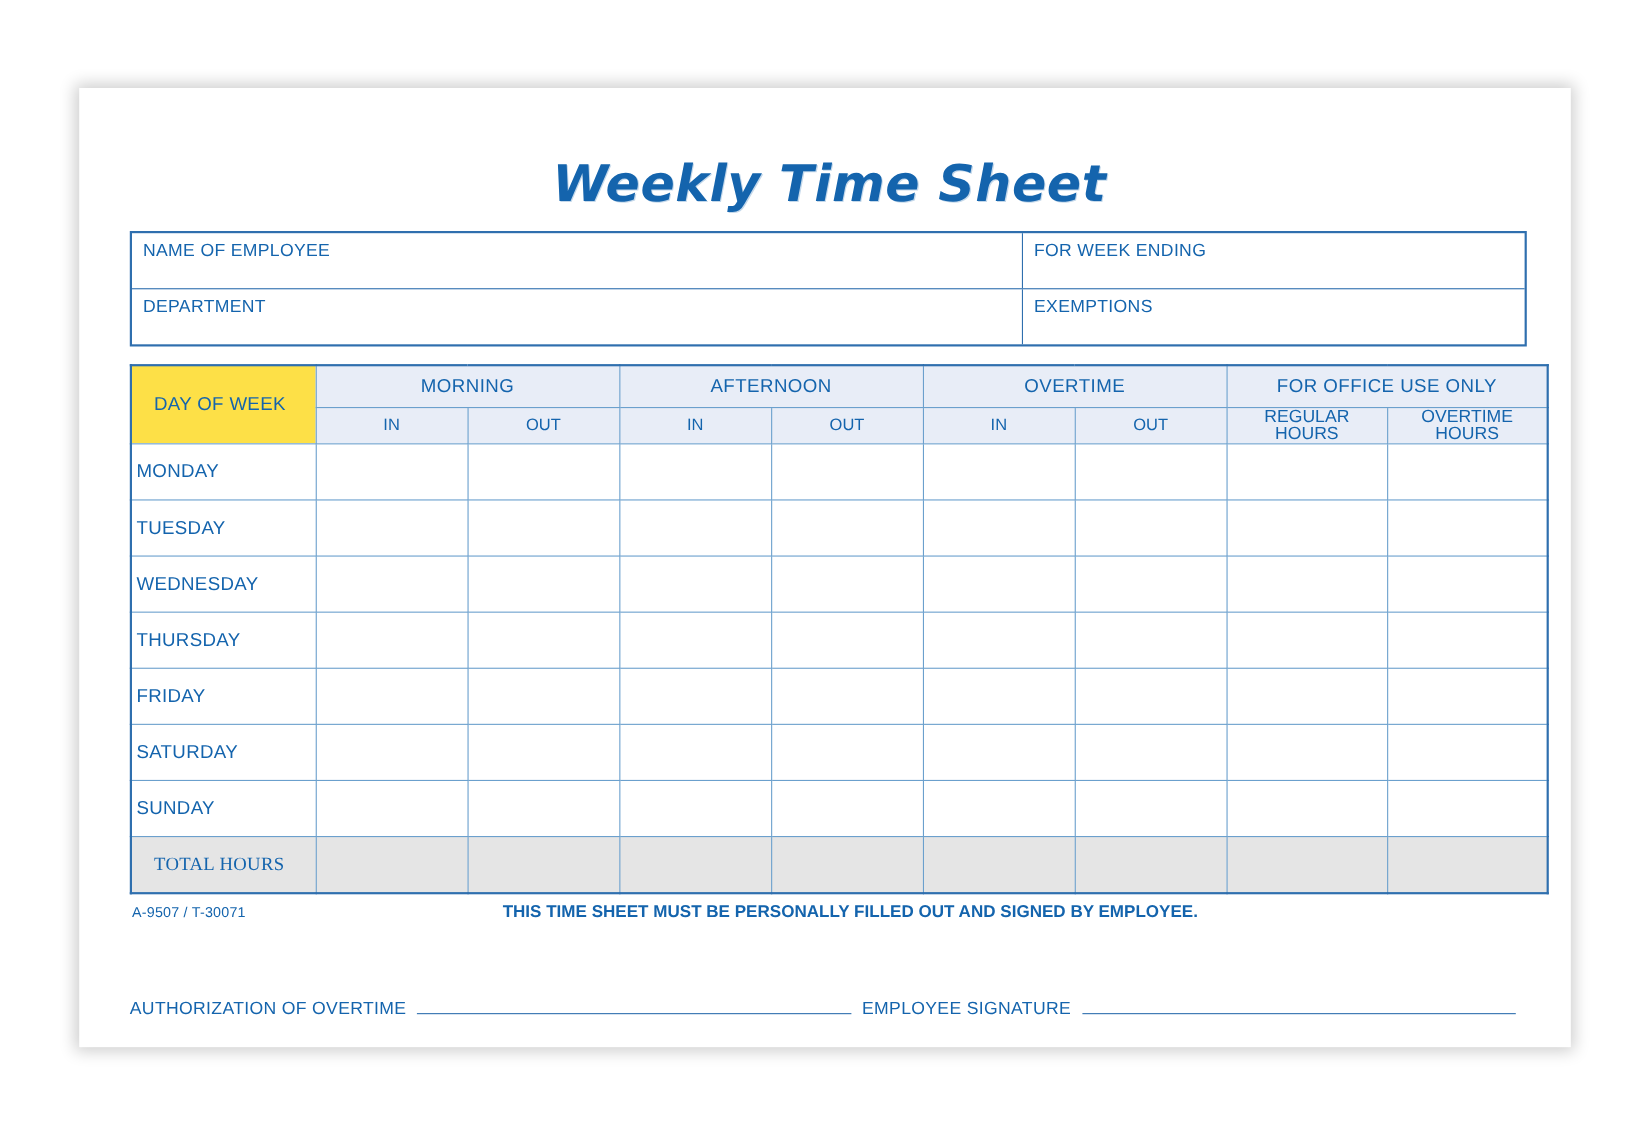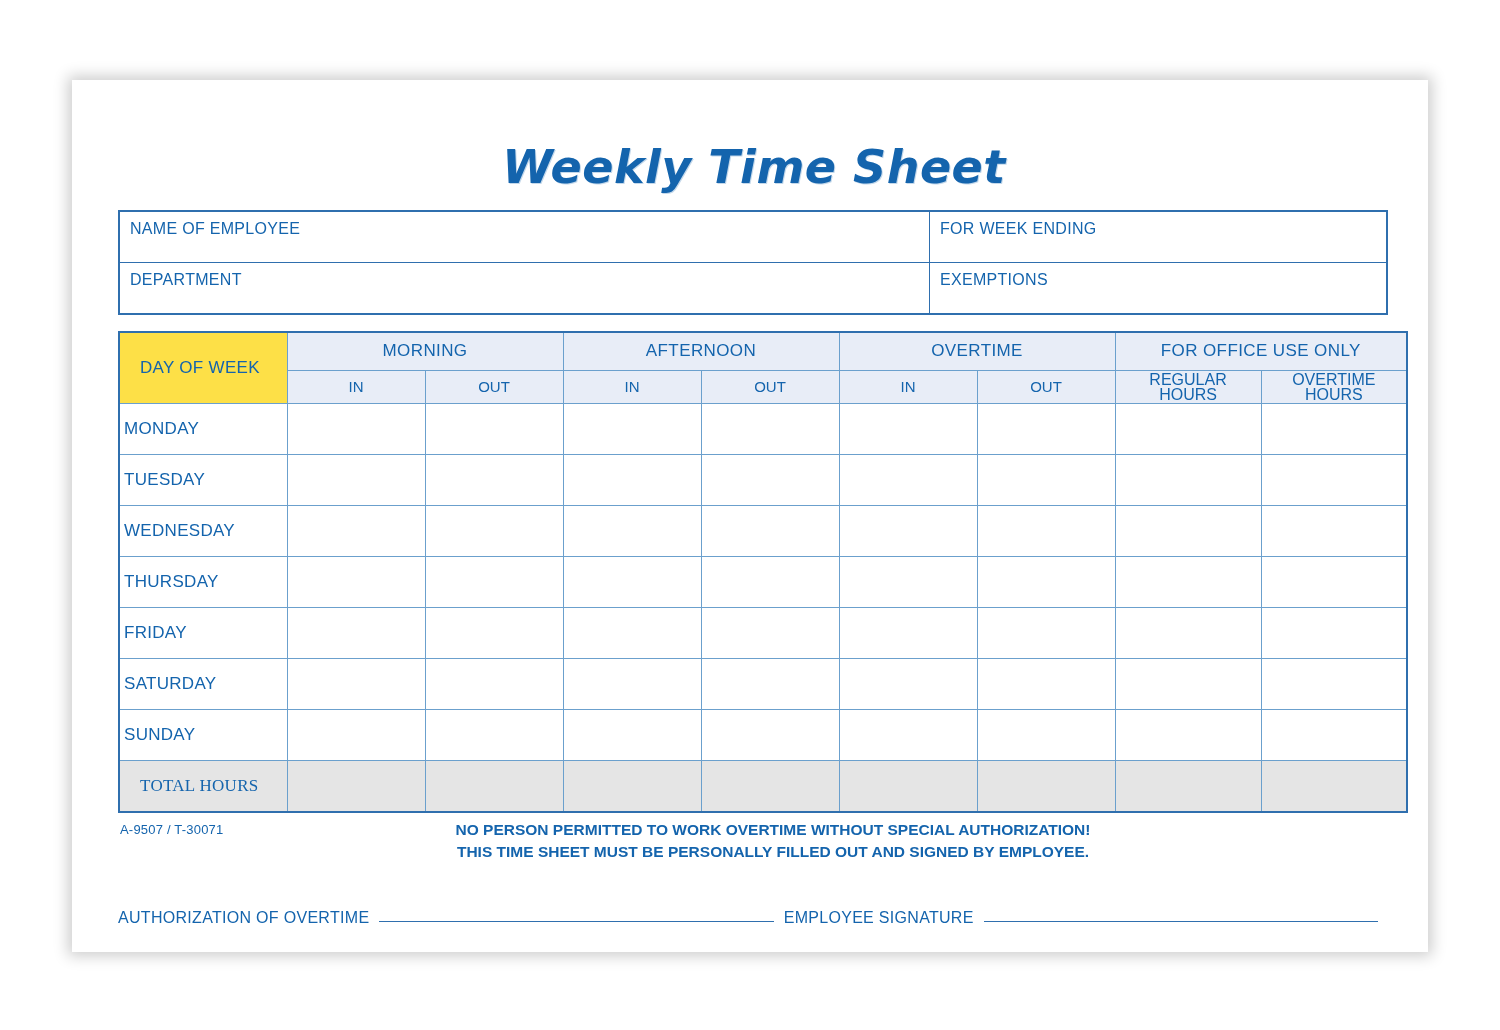--- a/index.html
+++ b/index.html
@@ -344,21 +344,20 @@
             <td></td>
             <td></td>
             <td></td>
           </tr>
         </tbody>
       </table>
 
       <div class="footwrap">
         <div class="formcode">A-9507 / T-30071</div>
         <div class="notice">
-          <div>NO PERSON PERMITTED TO WORK OVERTIME WITHOUT SPECIAL AUTHORIZATION!</div>
           <div class="line2">THIS TIME SHEET MUST BE PERSONALLY FILLED OUT AND SIGNED BY EMPLOYEE.</div>
         </div>
       </div>
 
       <div class="siglines">
         <span class="sig-label">AUTHORIZATION OF OVERTIME</span>
         <span class="sig-rule first"></span>
         <span class="sig-label">EMPLOYEE SIGNATURE</span>
         <span class="sig-rule"></span>
       </div>

